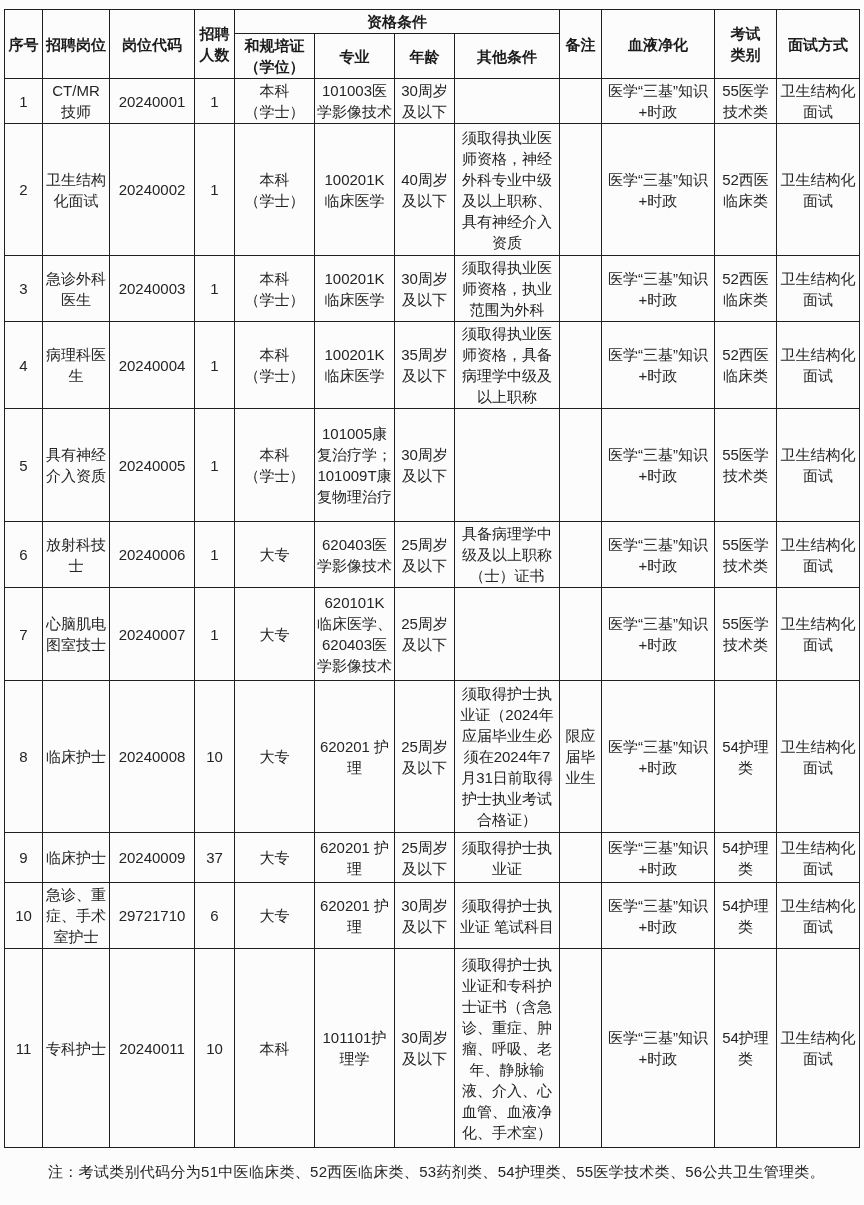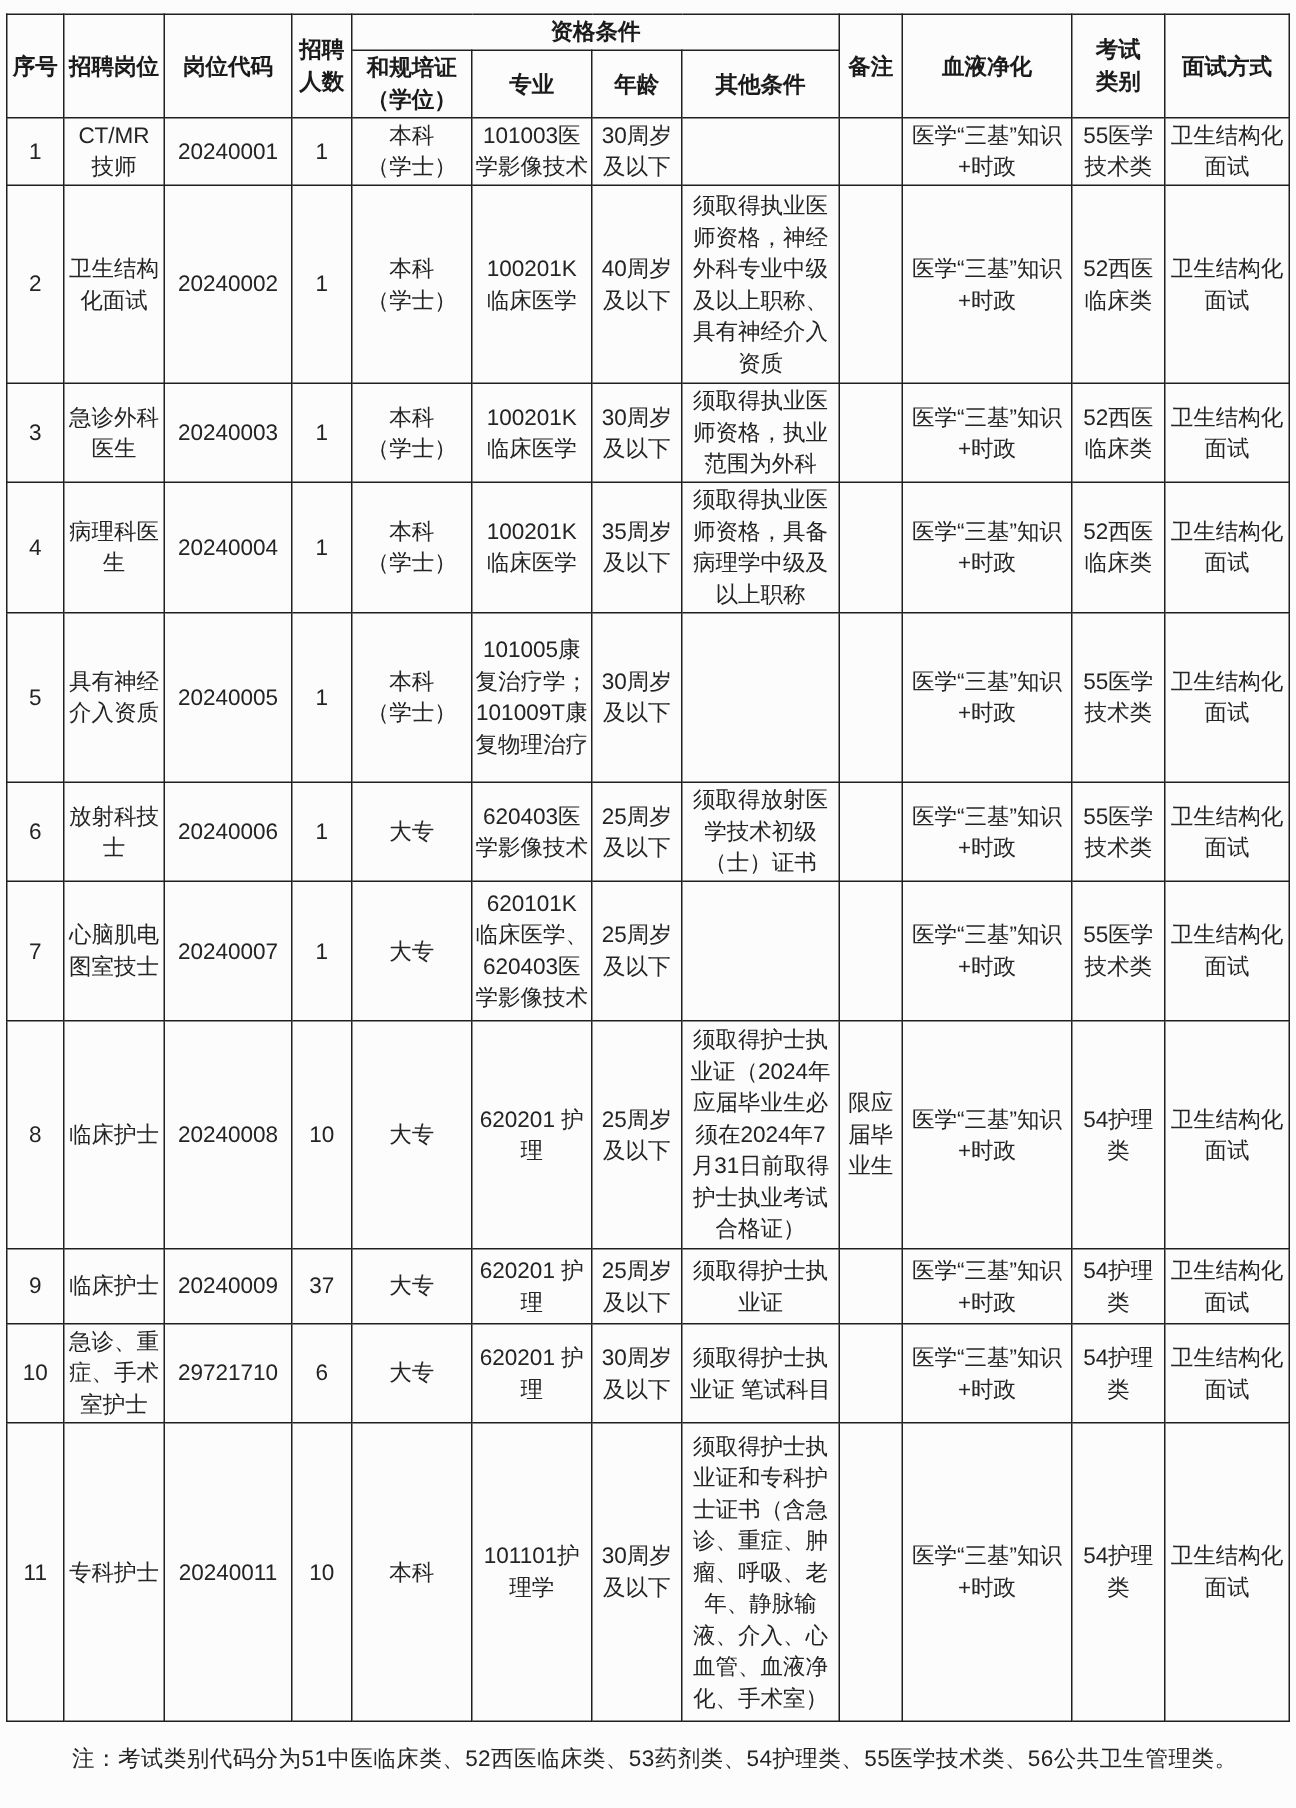--- a/index.html
+++ b/index.html
@@ -180,21 +180,21 @@
           <td>卫生结构化面试</td>
         </tr>
         <tr style="height: 63px;">
           <td>6</td>
           <td>放射科技士</td>
           <td>20240006</td>
           <td>1</td>
           <td>大专</td>
           <td>620403医学影像技术</td>
           <td>25周岁及以下</td>
-          <td>须取得放射医学技术初级（士）证书</td>
+          <td>具备病理学中级及以上职称（士）证书</td>
           <td></td>
           <td>医学“三基”知识+时政</td>
           <td>55医学技术类</td>
           <td>卫生结构化面试</td>
         </tr>
         <tr style="height: 93px;">
           <td>7</td>
           <td>心脑肌电图室技士</td>
           <td>20240007</td>
           <td>1</td>

